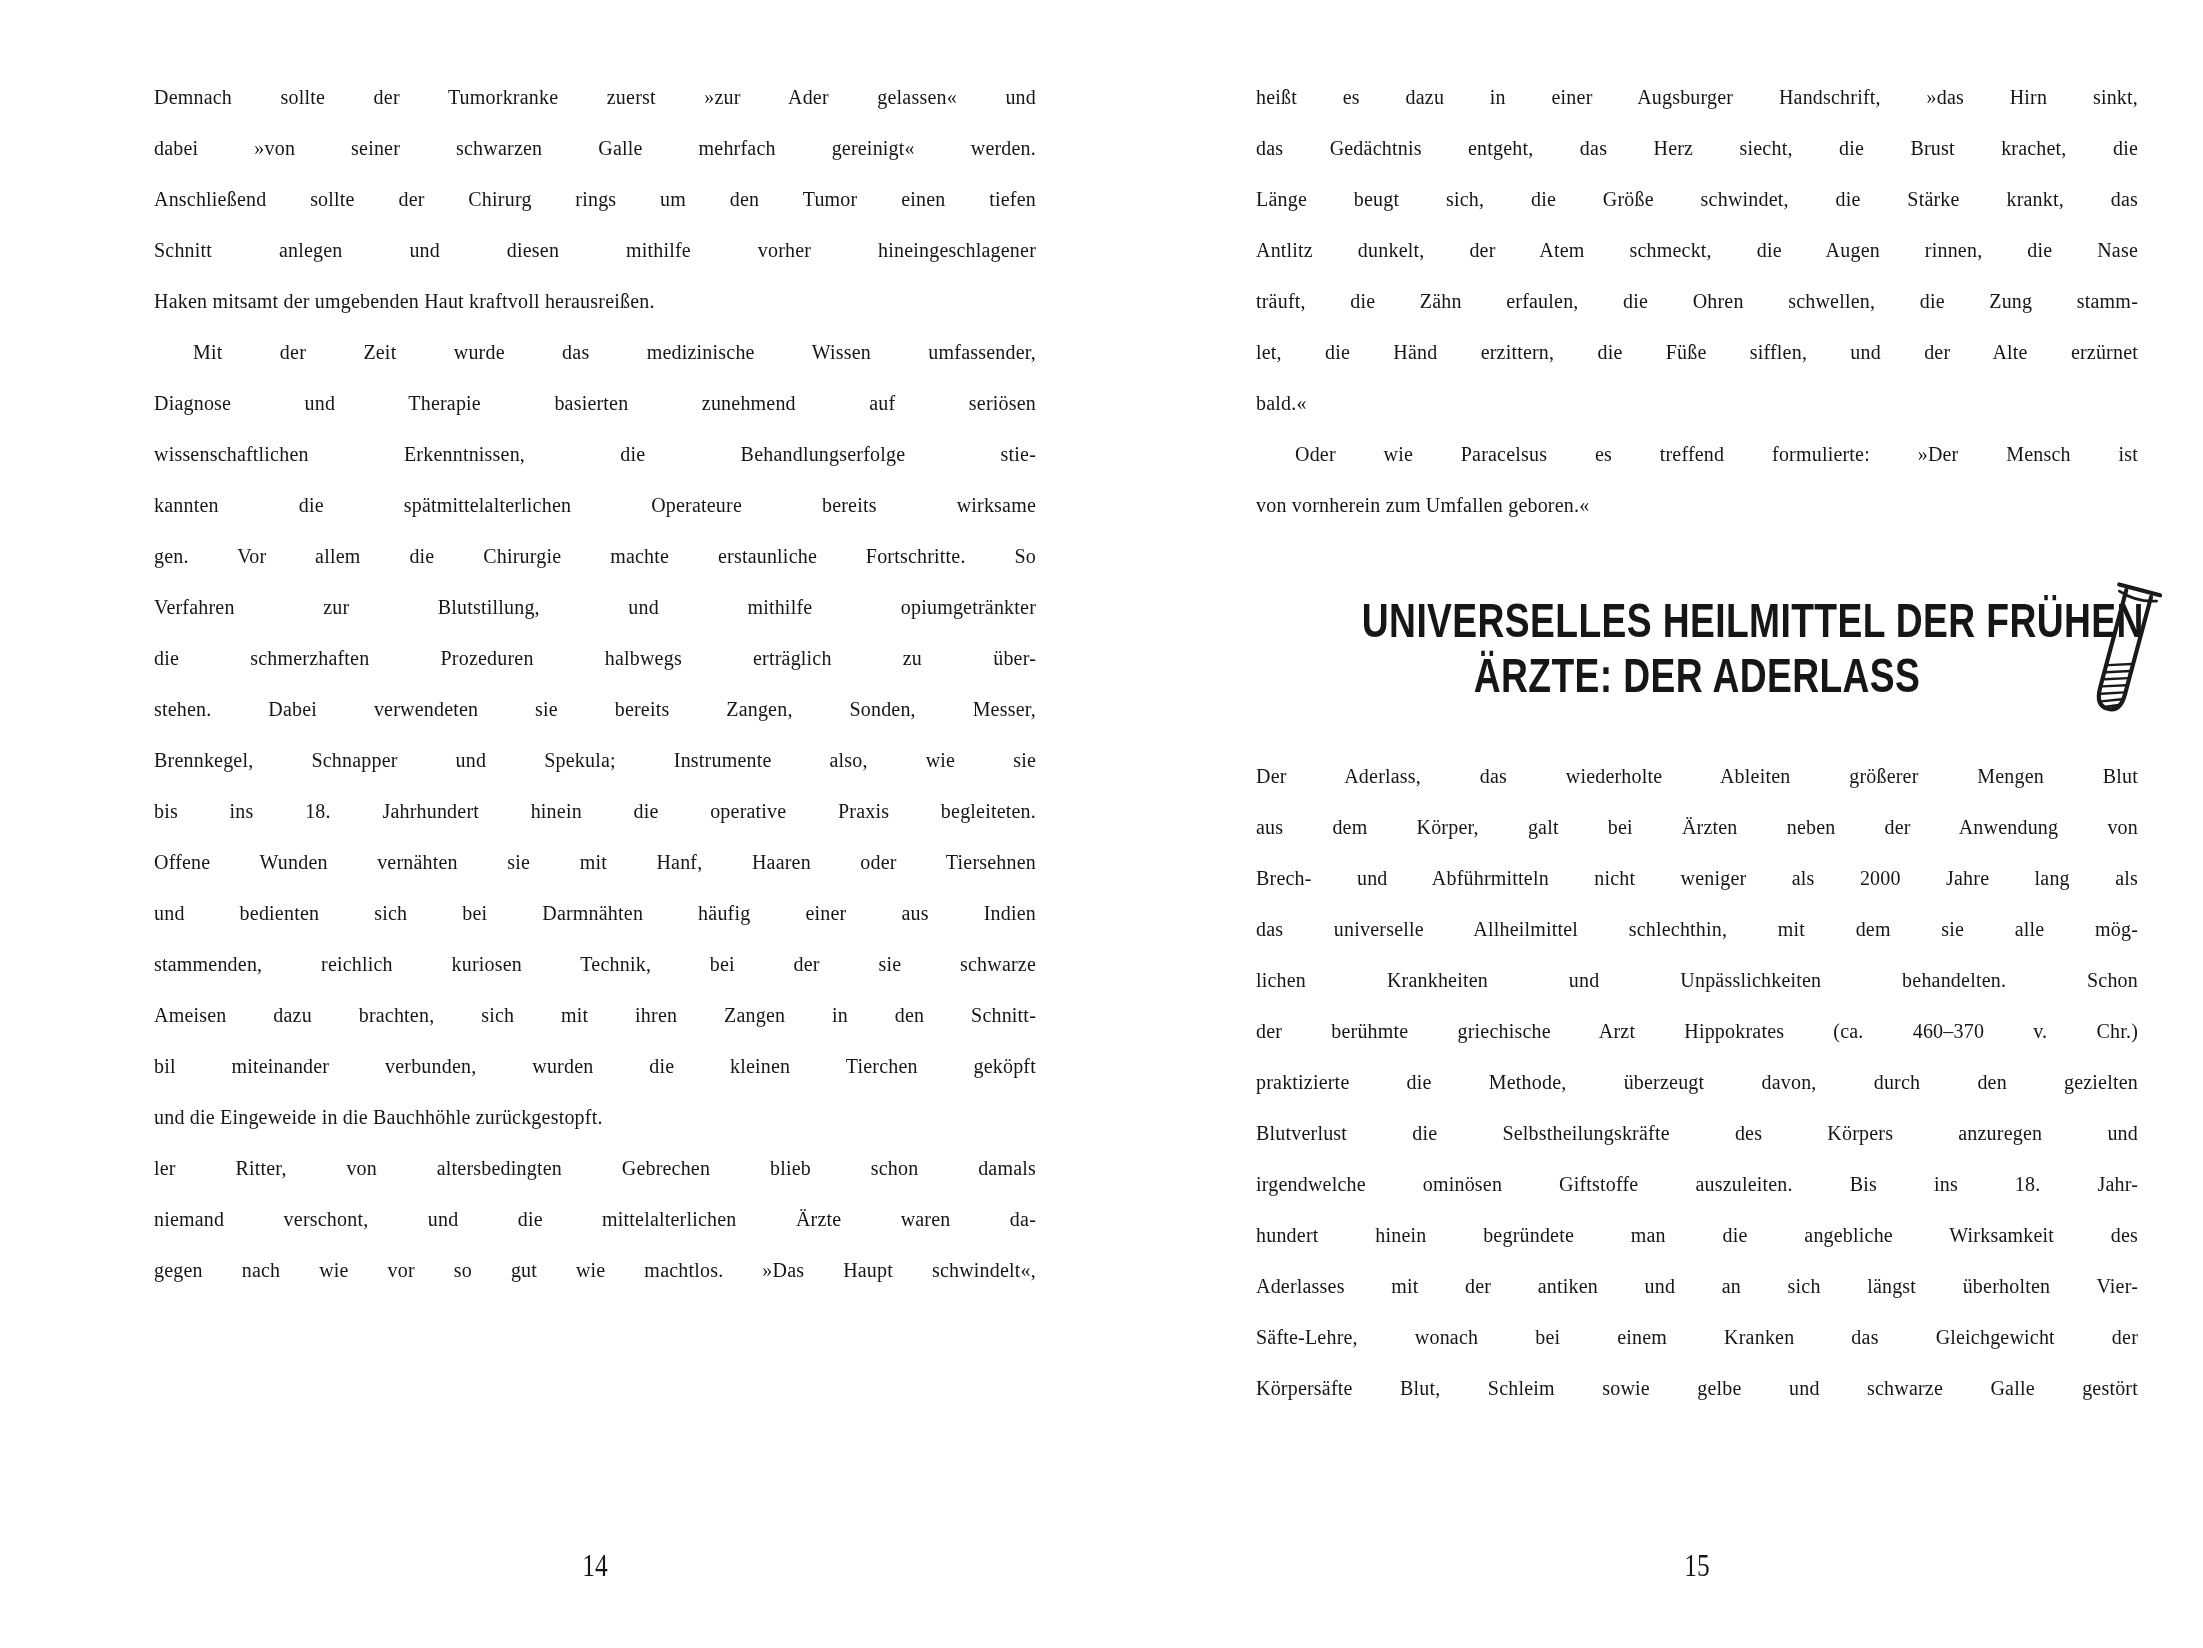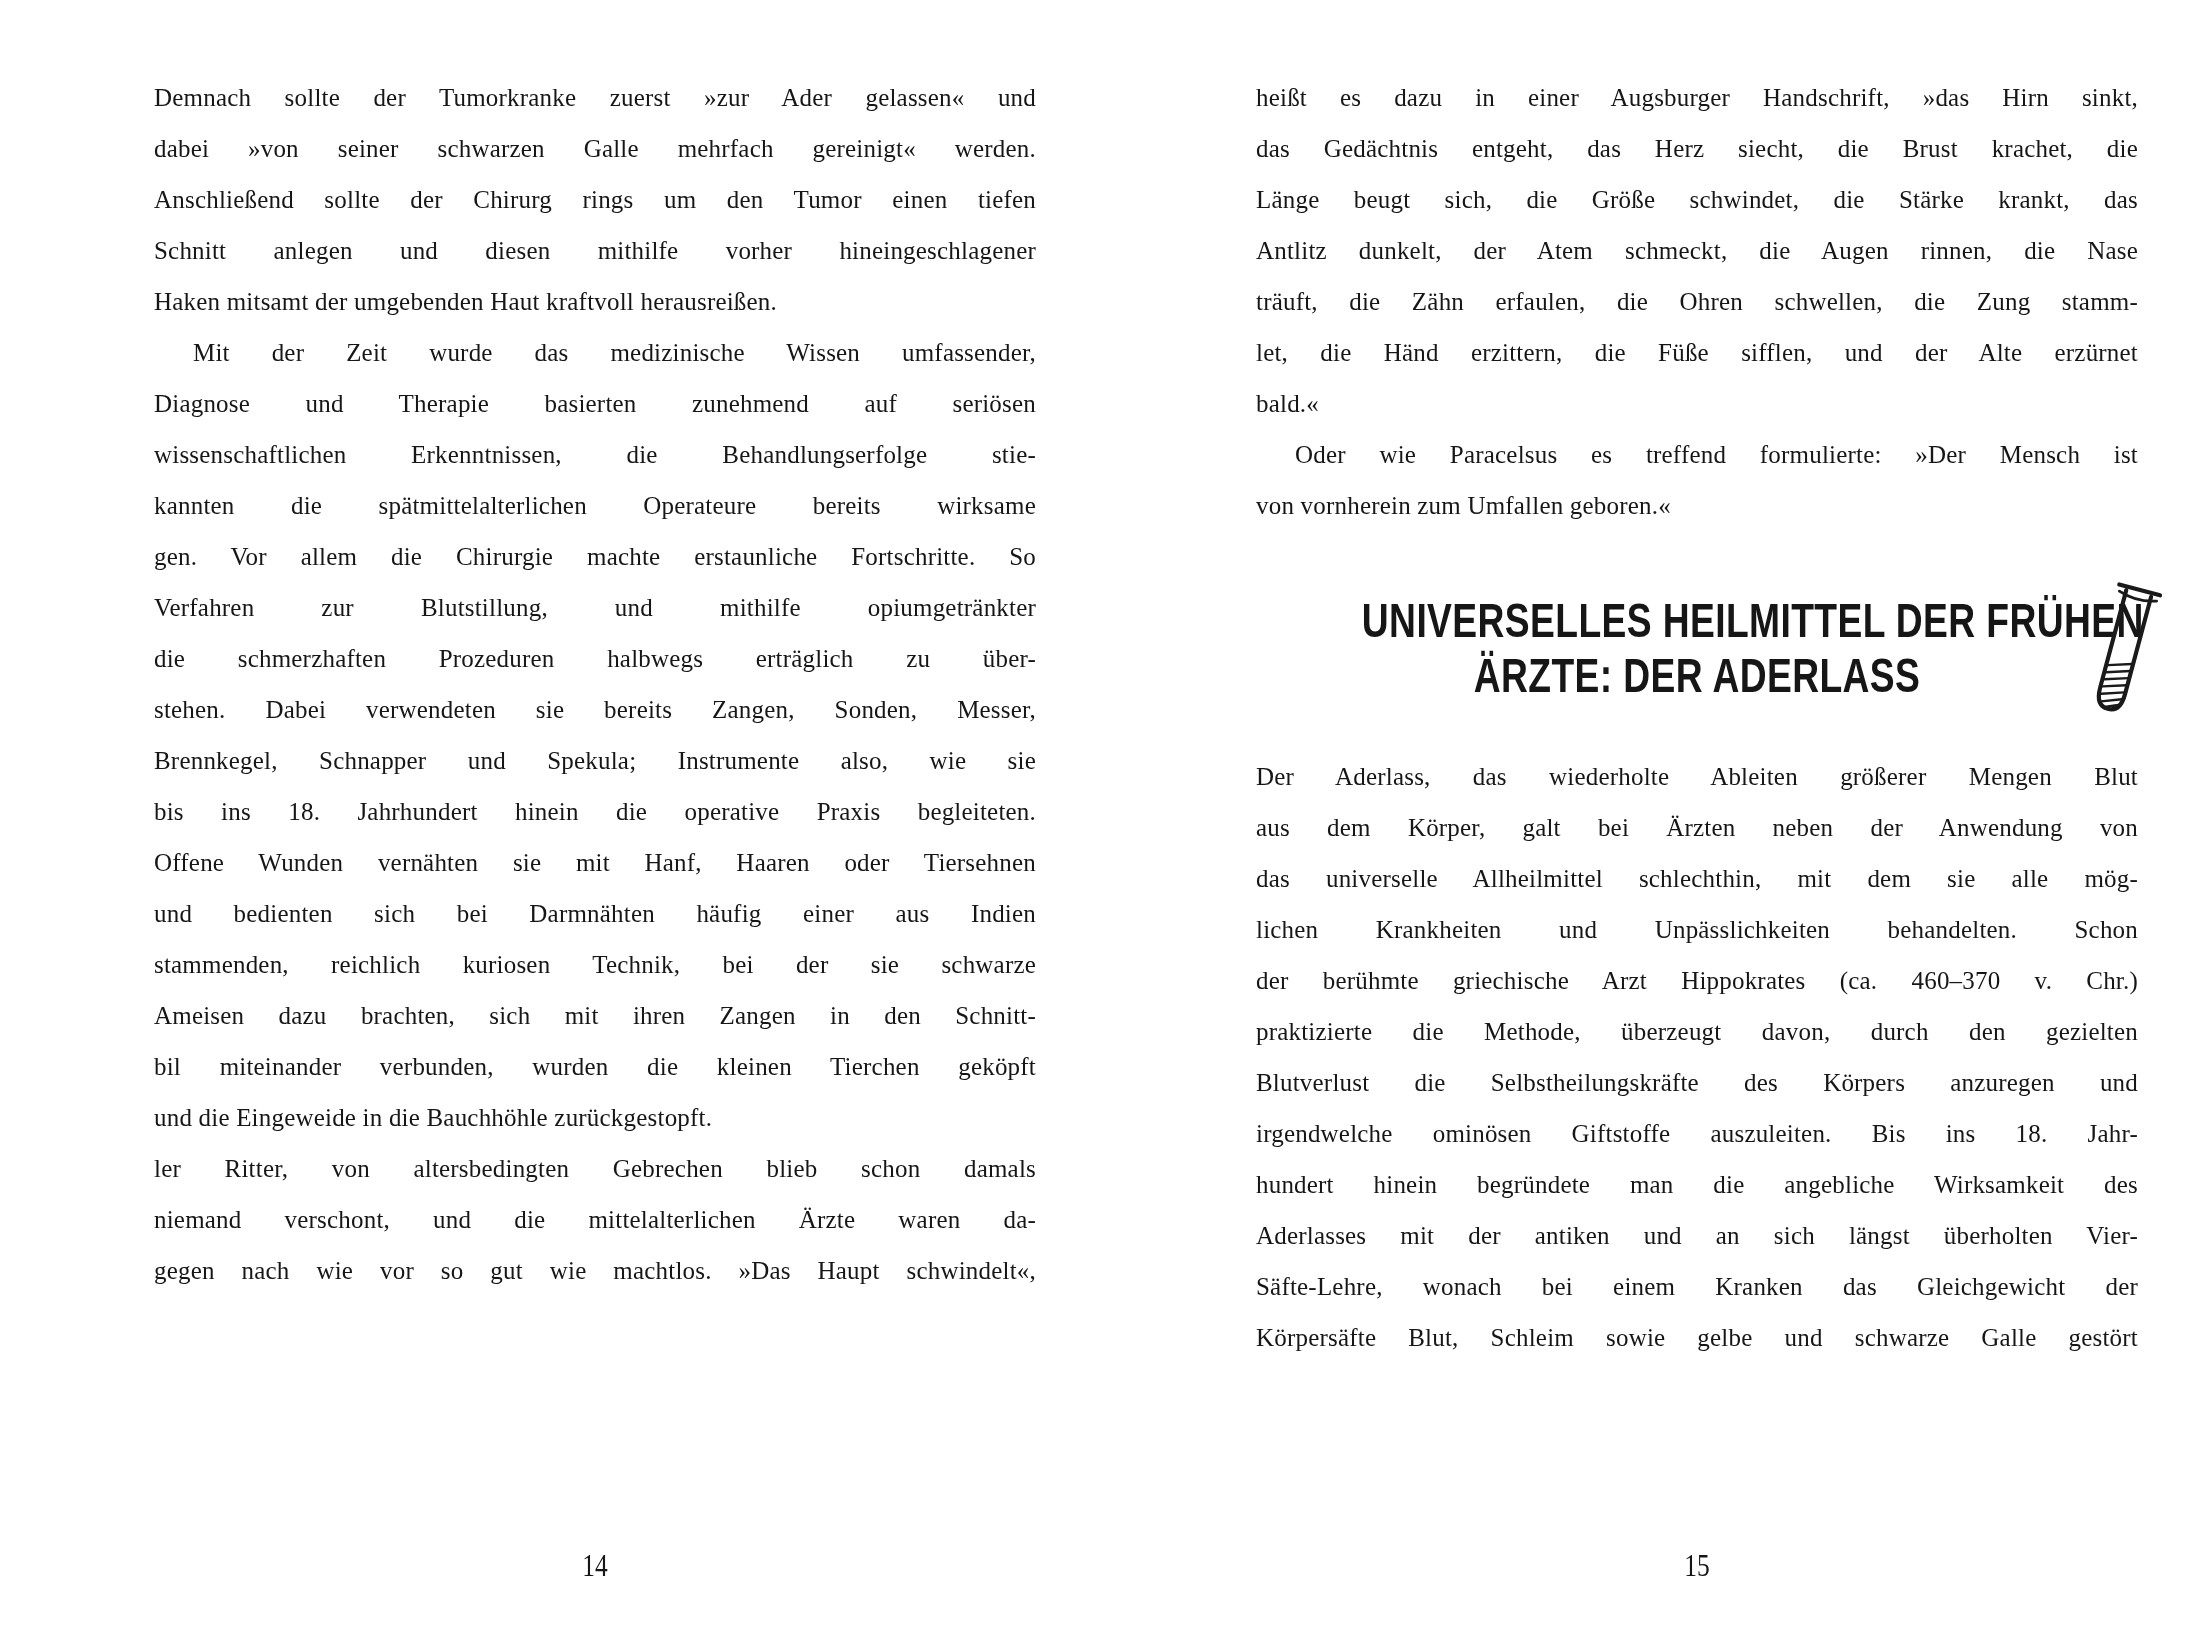--- a/index.html
+++ b/index.html
@@ -14,21 +14,21 @@
   .page {
     position: absolute;
     top: 0;
     width: 882px;
     height: 1648px;
   }
   .page-left  { left: 154px; }
   .page-right { left: 1256px; }
 
   .text-col {
-    font-size: 25px;
+    font-size: 20px;
     line-height: 51px;
     letter-spacing: 0.2px;
   }
   .top-pad { padding-top: 72px; }
 
   .line {
     text-align: justify;
     height: 51px;
     overflow: hidden;
     white-space: normal;
@@ -149,20 +149,21 @@
           <path d="M46 149 L60 143" stroke-width="2.6"></path>
         </g>
       </svg>
     </div>
   </div>
 
   <div class="text-col" id="right-col-bottom">
       <div class="paragraph">
         <div class="line fill">Der Aderlass, das wiederholte Ableiten größerer Mengen Blut</div>
         <div class="line fill">aus dem Körper, galt bei Ärzten neben der Anwendung von</div>
+        <div class="line fill">Brech- und Abführmitteln nicht weniger als 2000 Jahre lang als</div>
         <div class="line fill">das universelle Allheilmittel schlechthin, mit dem sie alle mög-</div>
         <div class="line fill">lichen Krankheiten und Unpässlichkeiten behandelten. Schon</div>
         <div class="line fill">der berühmte griechische Arzt Hippokrates (ca. 460–370 v. Chr.)</div>
         <div class="line fill">praktizierte die Methode, überzeugt davon, durch den gezielten</div>
         <div class="line fill">Blutverlust die Selbstheilungskräfte des Körpers anzuregen und</div>
         <div class="line fill">irgendwelche ominösen Giftstoffe auszuleiten. Bis ins 18. Jahr-</div>
         <div class="line fill">hundert hinein begründete man die angebliche Wirksamkeit des</div>
         <div class="line fill">Aderlasses mit der antiken und an sich längst überholten Vier-</div>
         <div class="line fill">Säfte-Lehre, wonach bei einem Kranken das Gleichgewicht der</div>
         <div class="line fill">Körpersäfte Blut, Schleim sowie gelbe und schwarze Galle gestört</div>

